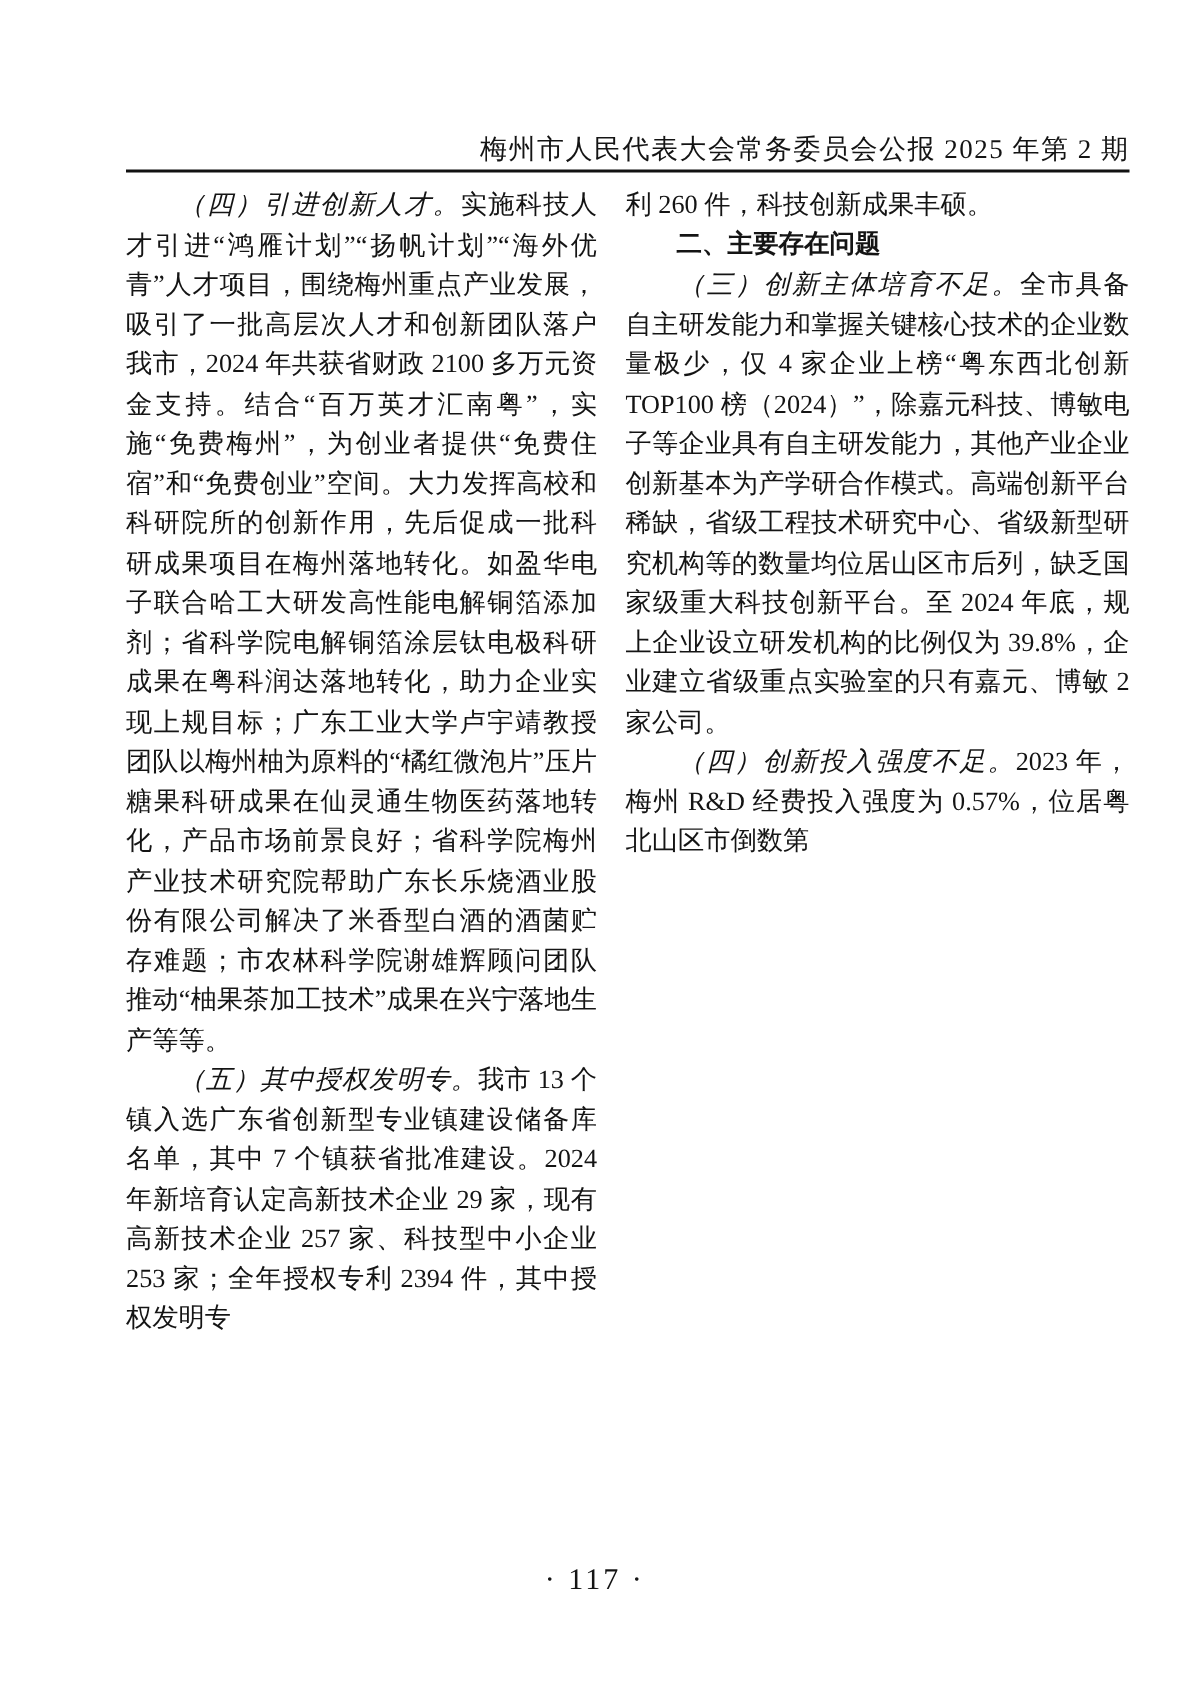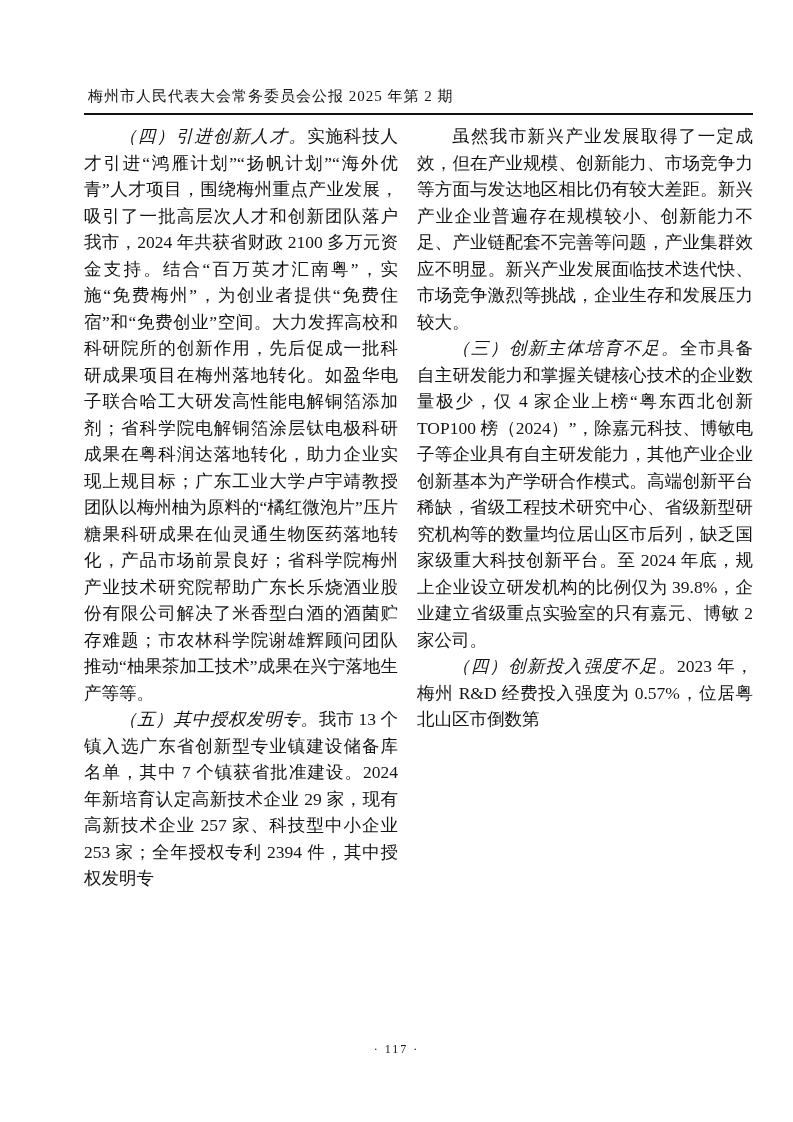--- a/index.html
+++ b/index.html
@@ -6,23 +6,23 @@
   .page {
     position:relative;
     width:793px; height:1122px;
     background:#ffffff;
     font-family:"Liberation Serif", serif;
     color:#141414;
     overflow:hidden;
   }
   .header-title {
     position:absolute;
-    top:87px; left:88px; right:40px;
-    text-align:left;
-    font-size:15px;
+    top:87px; left:72px; right:40px;
+    text-align:right;
+    font-size:18px;
     letter-spacing:1px;
     white-space:nowrap;
   }
   .header-rule {
     position:absolute;
     top:113px; left:84px; right:40px;
     height:2px;
     background:#111111;
   }
   .content {
@@ -46,37 +46,38 @@
   }
   p.section-heading {
     font-family:"Liberation Sans", sans-serif;
     font-weight:bold;
     font-size:17px;
   }
   .footer {
     position:absolute;
     top:1042px; left:0; right:0;
     text-align:center;
-    font-size:12px;
+    font-size:20px;
     letter-spacing:2px;
   }
 </style>
 </head>
 <body>
 
 <div class="page">
   <div class="header-title">梅州市人民代表大会常务委员会公报  2025 年第 2 期</div>
   <div class="header-rule"></div>
 
   <div class="content">
     <div class="col col-left" id="col-left">
         <p class="body-para indent"><span class="lead">（四）引进创新人才。</span>实施科技人才引进“鸿雁计划”“扬帆计划”“海外优青”人才项目，围绕梅州重点产业发展，吸引了一批高层次人才和创新团队落户我市，2024 年共获省财政 2100 多万元资金支持。结合“百万英才汇南粤”，实施“免费梅州”，为创业者提供“免费住宿”和“免费创业”空间。大力发挥高校和科研院所的创新作用，先后促成一批科研成果项目在梅州落地转化。如盈华电子联合哈工大研发高性能电解铜箔添加剂；省科学院电解铜箔涂层钛电极科研成果在粤科润达落地转化，助力企业实现上规目标；广东工业大学卢宇靖教授团队以梅州柚为原料的“橘红微泡片”压片糖果科研成果在仙灵通生物医药落地转化，产品市场前景良好；省科学院梅州产业技术研究院帮助广东长乐烧酒业股份有限公司解决了米香型白酒的酒菌贮存难题；市农林科学院谢雄辉顾问团队推动“柚果茶加工技术”成果在兴宁落地生产等等。</p>
         <p class="body-para indent"><span class="lead">（五）其中授权发明专。</span>我市 13 个镇入选广东省创新型专业镇建设储备库名单，其中 7 个镇获省批准建设。2024 年新培育认定高新技术企业 29 家，现有高新技术企业 257 家、科技型中小企业 253 家；全年授权专利 2394 件，其中授权发明专</p>
       </div>
     <div class="col col-right" id="col-right">
-        <p class="body-para indent">虽然我市新兴产业发展取得了一定成效，但在产业规模、创新能力、市场竞争力等方面与发达地区相比仍有较大差距。新兴产业企业普遍存在规模较小、创新能力不足、产业链配套不完善等问题，产业集群效应不明显。新兴产业发展面临技术迭代快、市场竞争激烈等挑战，企业生存和发展压力较大。</p>
+        <p class="body-para">利 260 件，科技创新成果丰硕。</p>
+        <p class="section-heading indent">二、主要存在问题</p>
         <p class="body-para indent"><span class="lead">（三）创新主体培育不足。</span>全市具备自主研发能力和掌握关键核心技术的企业数量极少，仅 4 家企业上榜“粤东西北创新 TOP100 榜（2024）”，除嘉元科技、博敏电子等企业具有自主研发能力，其他产业企业创新基本为产学研合作模式。高端创新平台稀缺，省级工程技术研究中心、省级新型研究机构等的数量均位居山区市后列，缺乏国家级重大科技创新平台。至 2024 年底，规上企业设立研发机构的比例仅为 39.8%，企业建立省级重点实验室的只有嘉元、博敏 2 家公司。</p>
         <p class="body-para indent"><span class="lead">（四）创新投入强度不足。</span>2023 年，梅州 R&amp;D 经费投入强度为 0.57%，位居粤北山区市倒数第</p>
       </div>
   </div>
 
   <div class="footer">· 117 ·</div>
 </div>
 
 </body></html>

